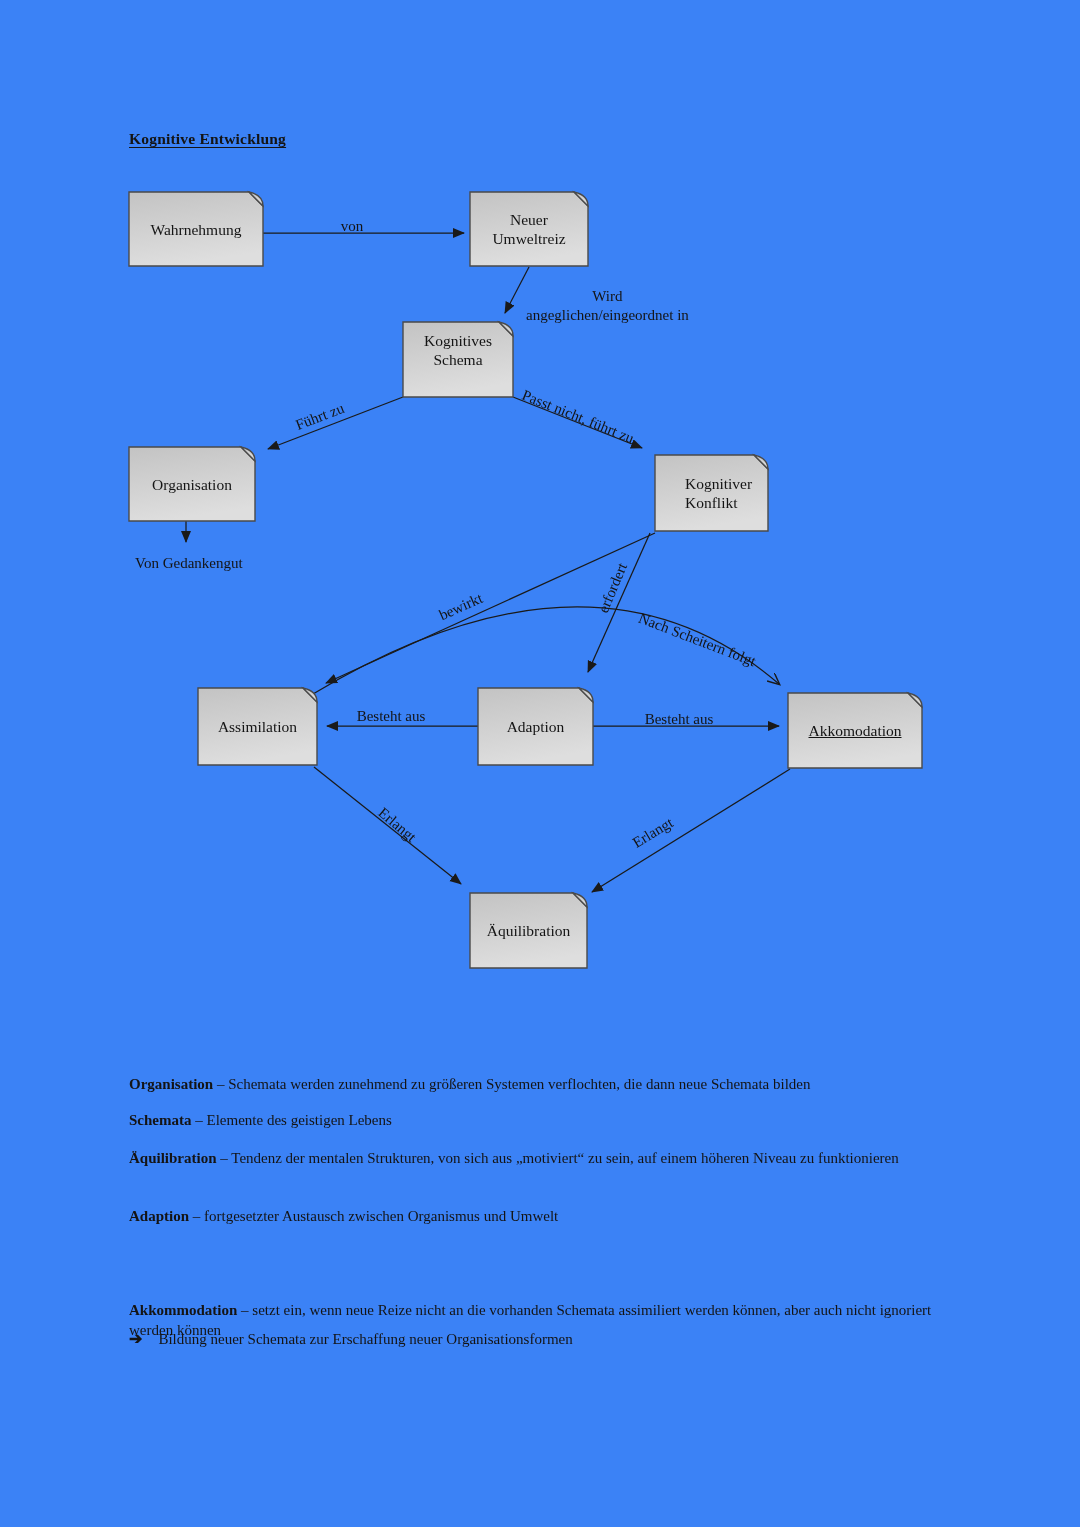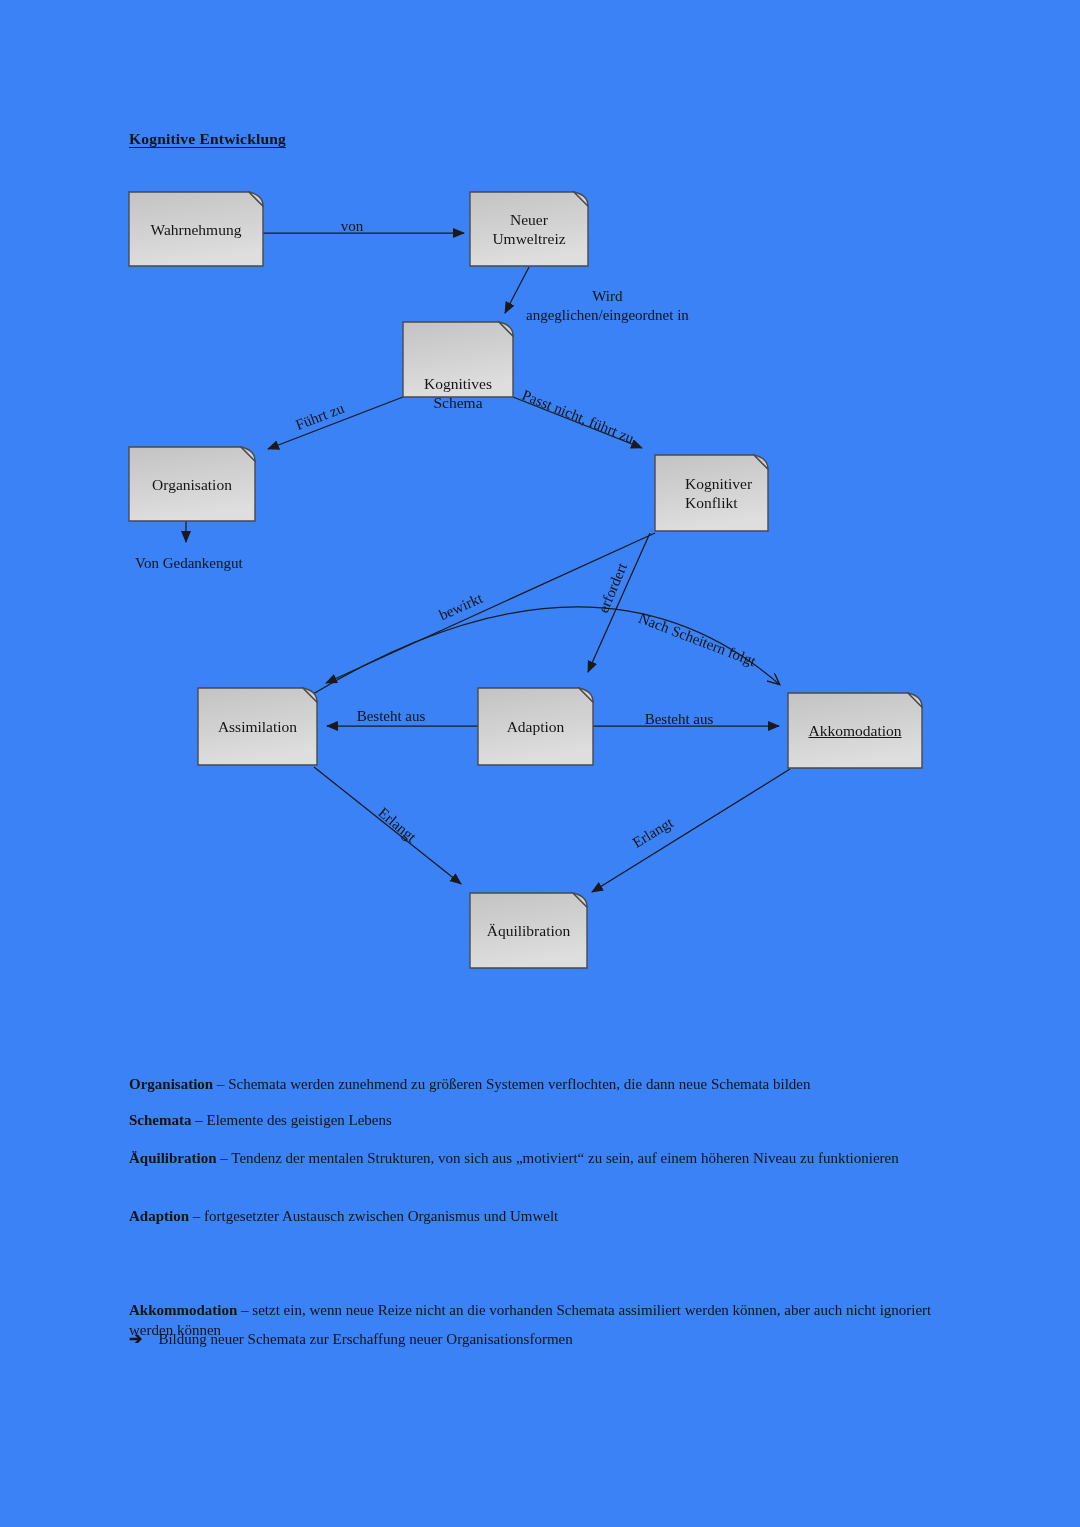--- a/index.html
+++ b/index.html
@@ -129,21 +129,21 @@
       <path d="M470,893 L573,893 L587,907 L587,968 L470,968 Z"></path>
       <path d="M573,893 Q587,896 587,907 Z"></path>
     </g>
   </svg>
 
   <div class="title">Kognitive Entwicklung</div>
 
   <div class="node-label" style="left:129px;top:192px;width:134px;height:74px;">Wahrnehmung</div>
   <div class="node-label" style="left:470px;top:192px;width:118px;height:74px;border-radius:14px;">Neuer
 Umweltreiz</div>
-  <div class="node-label" style="left:403px;top:322px;width:110px;height:55px;margin-top:43px;">Kognitives
+  <div class="node-label" style="left:403px;top:322px;width:110px;height:55px;">Kognitives
 Schema</div>
   <div class="node-label" style="left:129px;top:447px;width:126px;height:74px;">Organisation</div>
   <div class="node-label left" style="left:655px;top:455px;width:113px;height:76px;">Kognitiver
 Konflikt</div>
   <div class="node-label" style="left:198px;top:688px;width:119px;height:77px;">Assimilation</div>
   <div class="node-label" style="left:478px;top:688px;width:115px;height:77px;">Adaption</div>
   <div class="node-label" style="left:788px;top:693px;width:134px;height:75px;text-decoration:underline;">Akkomodation</div>
   <div class="node-label" style="left:470px;top:893px;width:117px;height:75px;">Äquilibration</div>
 
   <div class="edge-label" style="left:352px;top:226px;">von</div>

